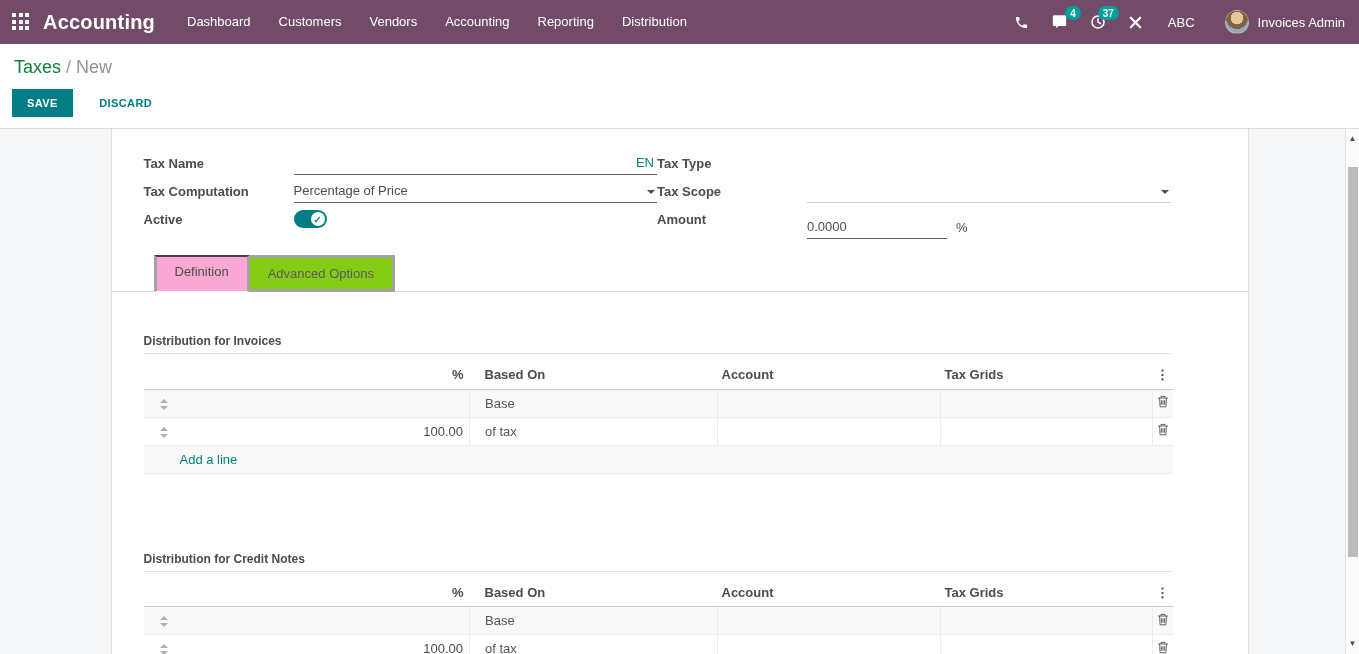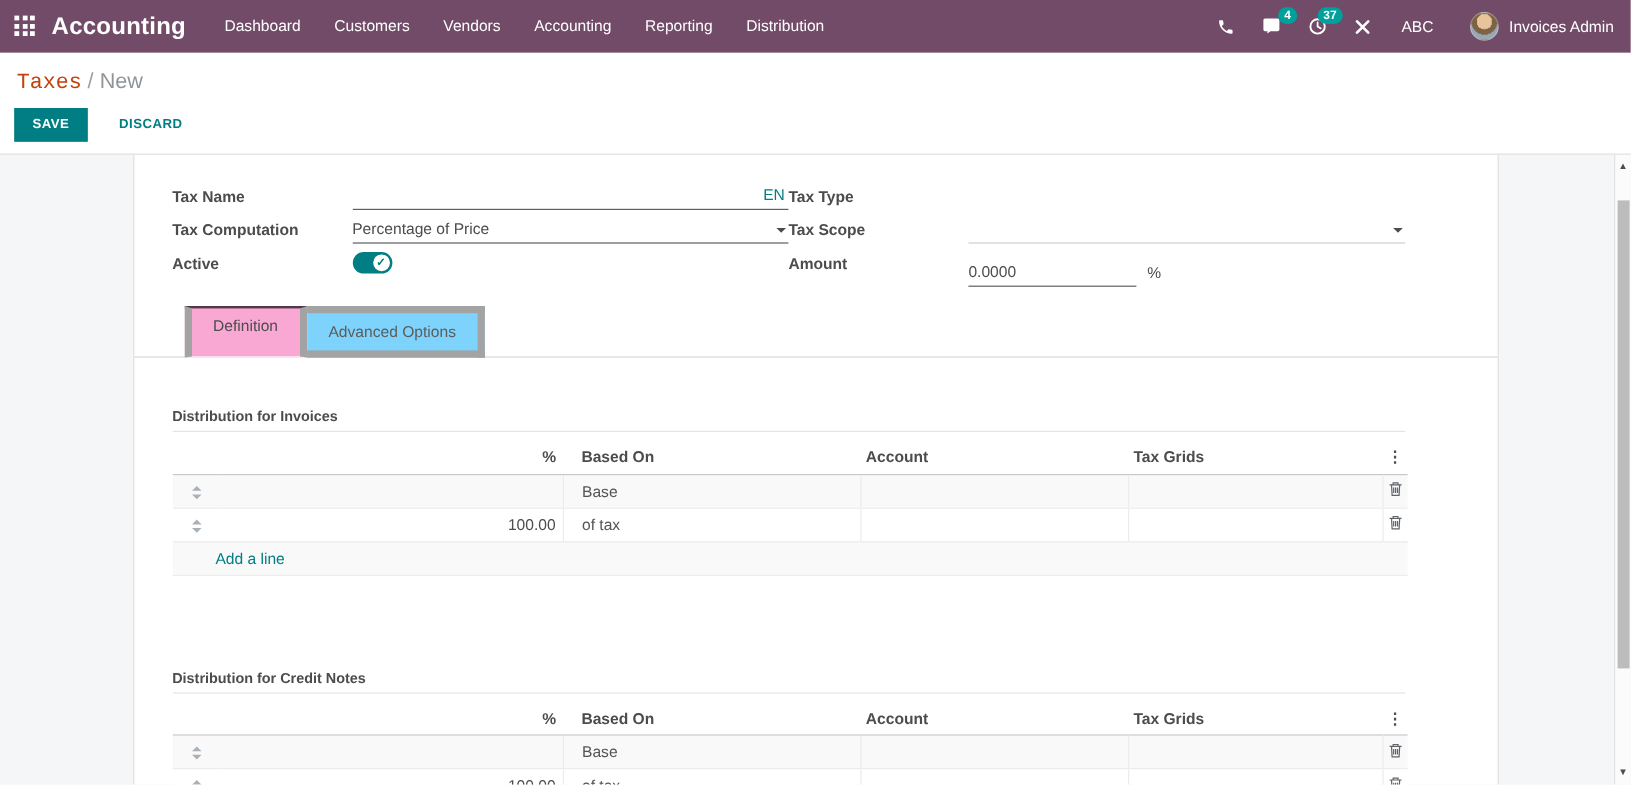--- a/index.html
+++ b/index.html
@@ -21,21 +21,21 @@
     font-weight:700; border-radius:9px; padding:1.5px 5px; line-height:1.1; }
   .company { font-size:13px; margin:0 16px 0 14px; cursor:pointer; }
   .avatar { width:24px; height:24px; border-radius:50%; margin-left:14px; cursor:pointer;
     background:radial-gradient(circle at 50% 32%, #e8c49a 0 34%, #7d6246 35% 58%, #98a7b5 59%);
     border:1px solid rgba(255,255,255,.25); }
   .username { font-size:13px; margin-left:9px; cursor:pointer; }
 
   
   .control-panel { background:#fff; height:85px; border-bottom:1px solid #dcdcdc; padding:11px 0 0 12px; }
   .breadcrumb { font-size:18px; margin:2px 0 11px 2px; }
-  .bc-parent { color:#c2410c; cursor:pointer;font-family:Liberation Mono, monospace; }
+  .bc-parent { color:#15803d; cursor:pointer; }
   .bc-sep { color:#9aa0a5; margin:0 5px; }
   .bc-current { color:#8f9498; }
   .btn-save { background:#017E84; color:#fff; border:1px solid #017E84; font-family:inherit;
     font-size:11px; font-weight:700; letter-spacing:.4px; padding:7px 14px; cursor:pointer; }
   .btn-discard { background:none; border:1px solid transparent; color:#017E84; font-family:inherit;
     font-size:11px; font-weight:700; letter-spacing:.4px; margin-left:13px; padding:7px 8px; cursor:pointer; }
 
   
   .content { position:relative; height:525px; background:#f4f6f8; overflow:hidden; }
   .sheet { width:1138px; margin:0 auto; min-height:100%; background:#fff;
@@ -55,21 +55,21 @@
   .amount-input { width:140px; }
   .pct-suffix { margin-left:9px; font-size:13px; color:#4c4c4c; }
   .toggle { width:33px; height:18px; background:#017E84; border-radius:10px; position:relative; cursor:pointer; }
   .toggle .knob { position:absolute; right:2px; top:2px; width:14px; height:14px; background:#fff;
     border-radius:50%; display:flex; align-items:center; justify-content:center;
     color:#017E84; font-size:9.5px; font-weight:700; }
 
   
   .tabs-strip { margin:22px -77px 0 -32px; padding-left:42px; border-bottom:1px solid #d8d8d8; display:flex; }
   .tab { font-size:13px; color:#5c5c5c; padding:8px 18px; margin-bottom:-1px; cursor:pointer;
-    border:6px solid #a3a3a3; background:#7dd3fc; }
+    border:3px solid #a3a3a3; background:#84cc16; }
   .tab.active { background:#f9a8d4; color:#4c4c4c; border-top:2px solid #4f394a; border-bottom:1px solid #fff; padding-top:7px; }
   .tab + .tab { border-left:none; }
 
   
   .section-title { margin-top:42px; font-size:12px; font-weight:700; color:#4c4c4c;
     padding-bottom:5px; border-bottom:1px solid #e4e4e4; }
   .section-title.second { margin-top:78px; }
   table.dist { width:100%; border-collapse:collapse; table-layout:fixed; margin-top:7px;
     font-size:13px; color:#555; }
   th { font-weight:700; color:#4c4c4c; height:28px; text-align:left; padding:0 4px;

